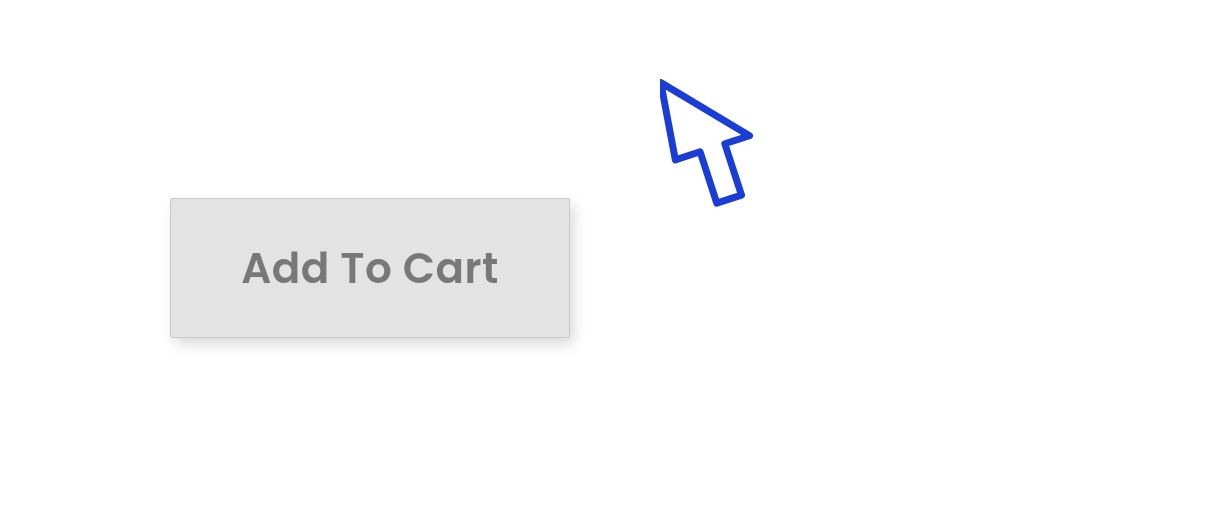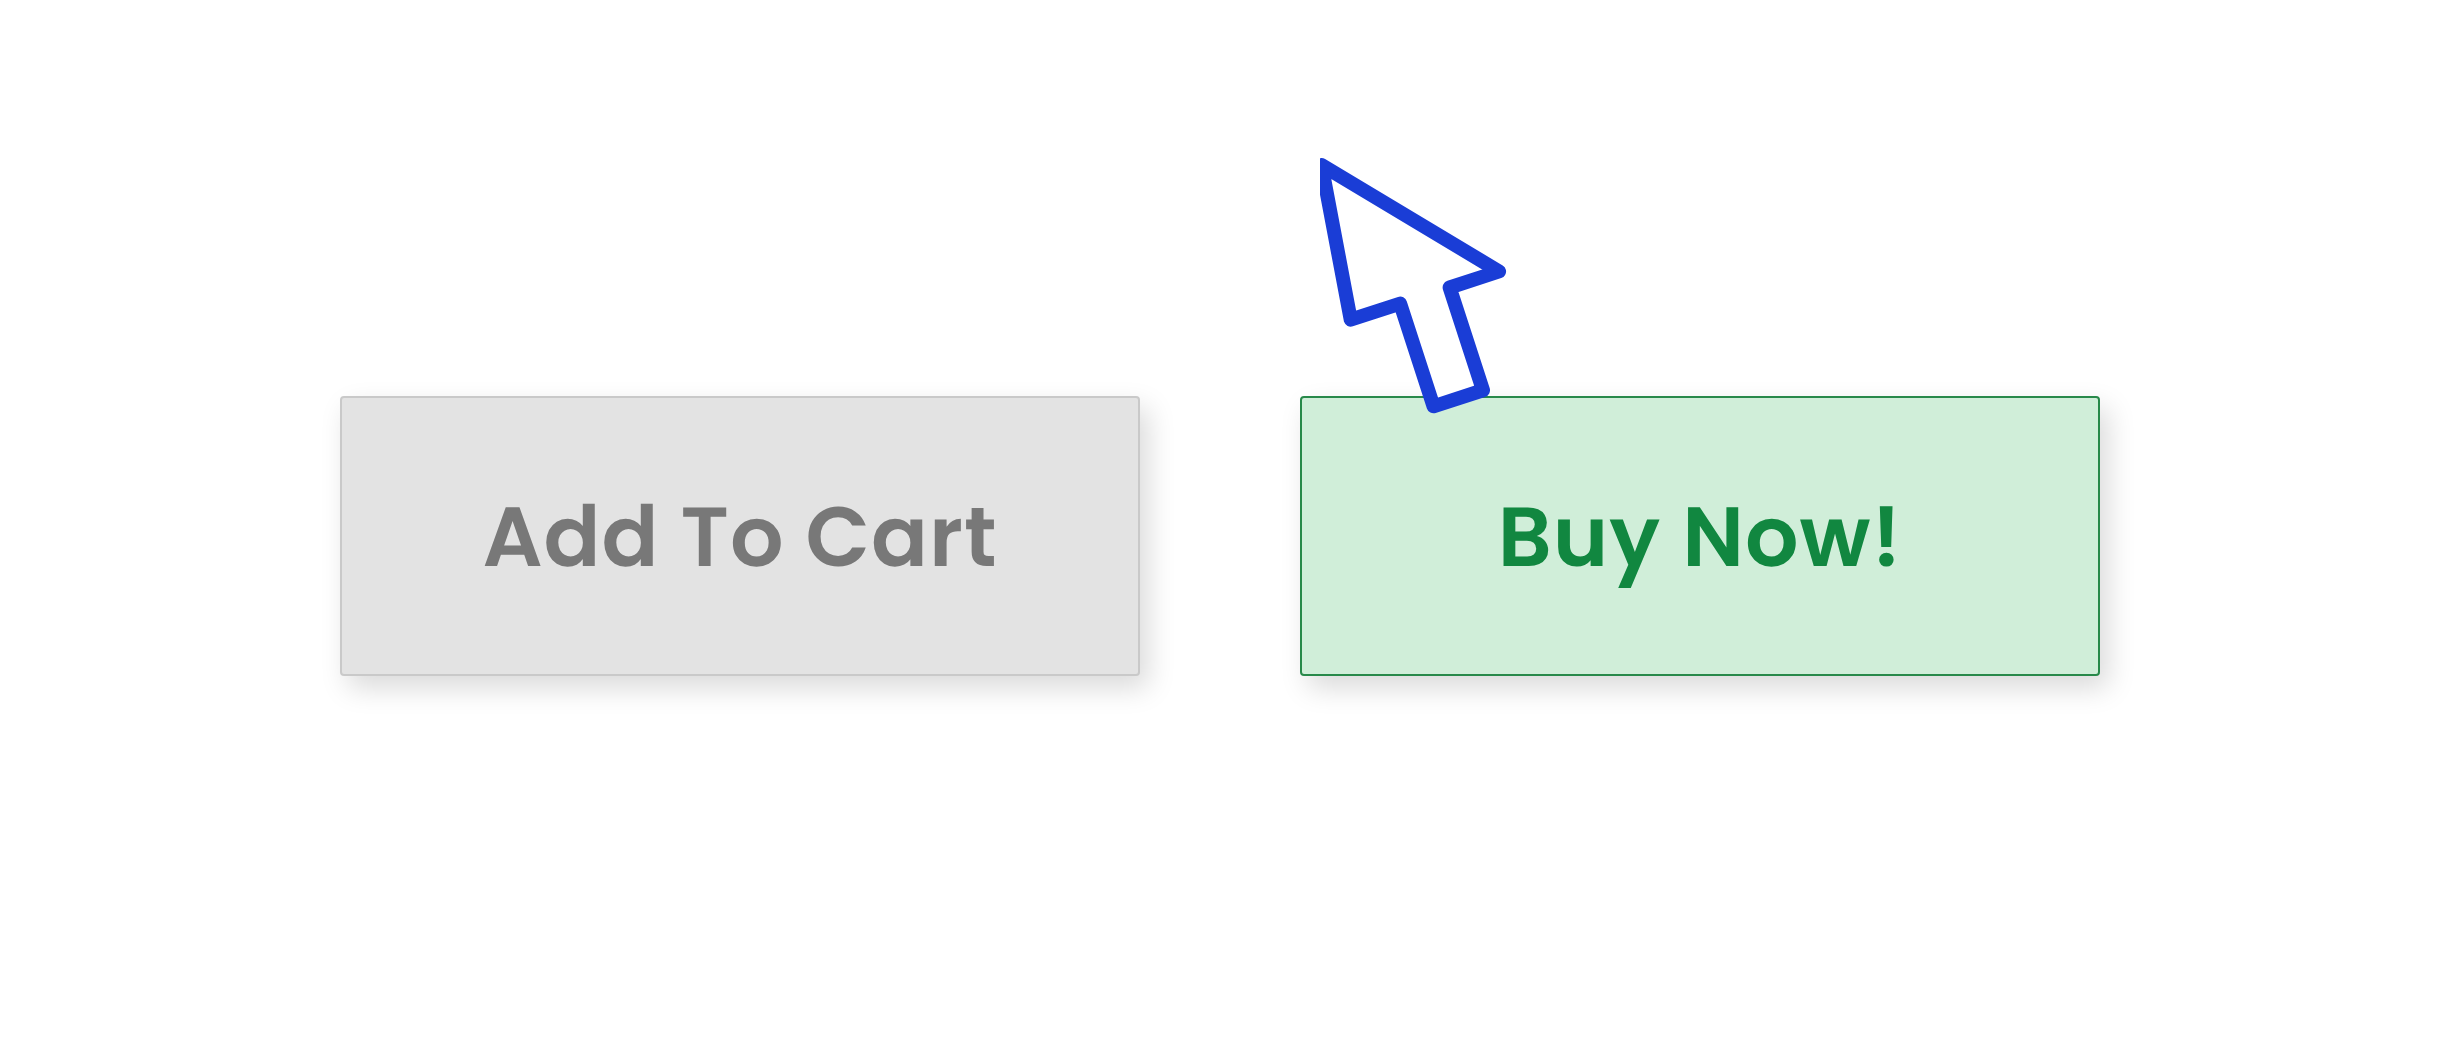--- a/index.html
+++ b/index.html
@@ -63,23 +63,20 @@
 </style>
 </head>
 <body>
 
 <div class="stage">
 
   <div class="btn btn-secondary">
     <span class="btn-label">Add To Cart</span>
   </div>
 
-  <div class="btn btn-primary">
-    <span class="btn-label">Buy Now!</span>
-  </div>
 
   <div class="cursor-arrow">
     <svg viewBox="0 0 120 150">
       <path d="M 20 8
                L 88 86
                L 62 86
                L 62 140
                L 36 140
                L 36 86
                L 10 86

